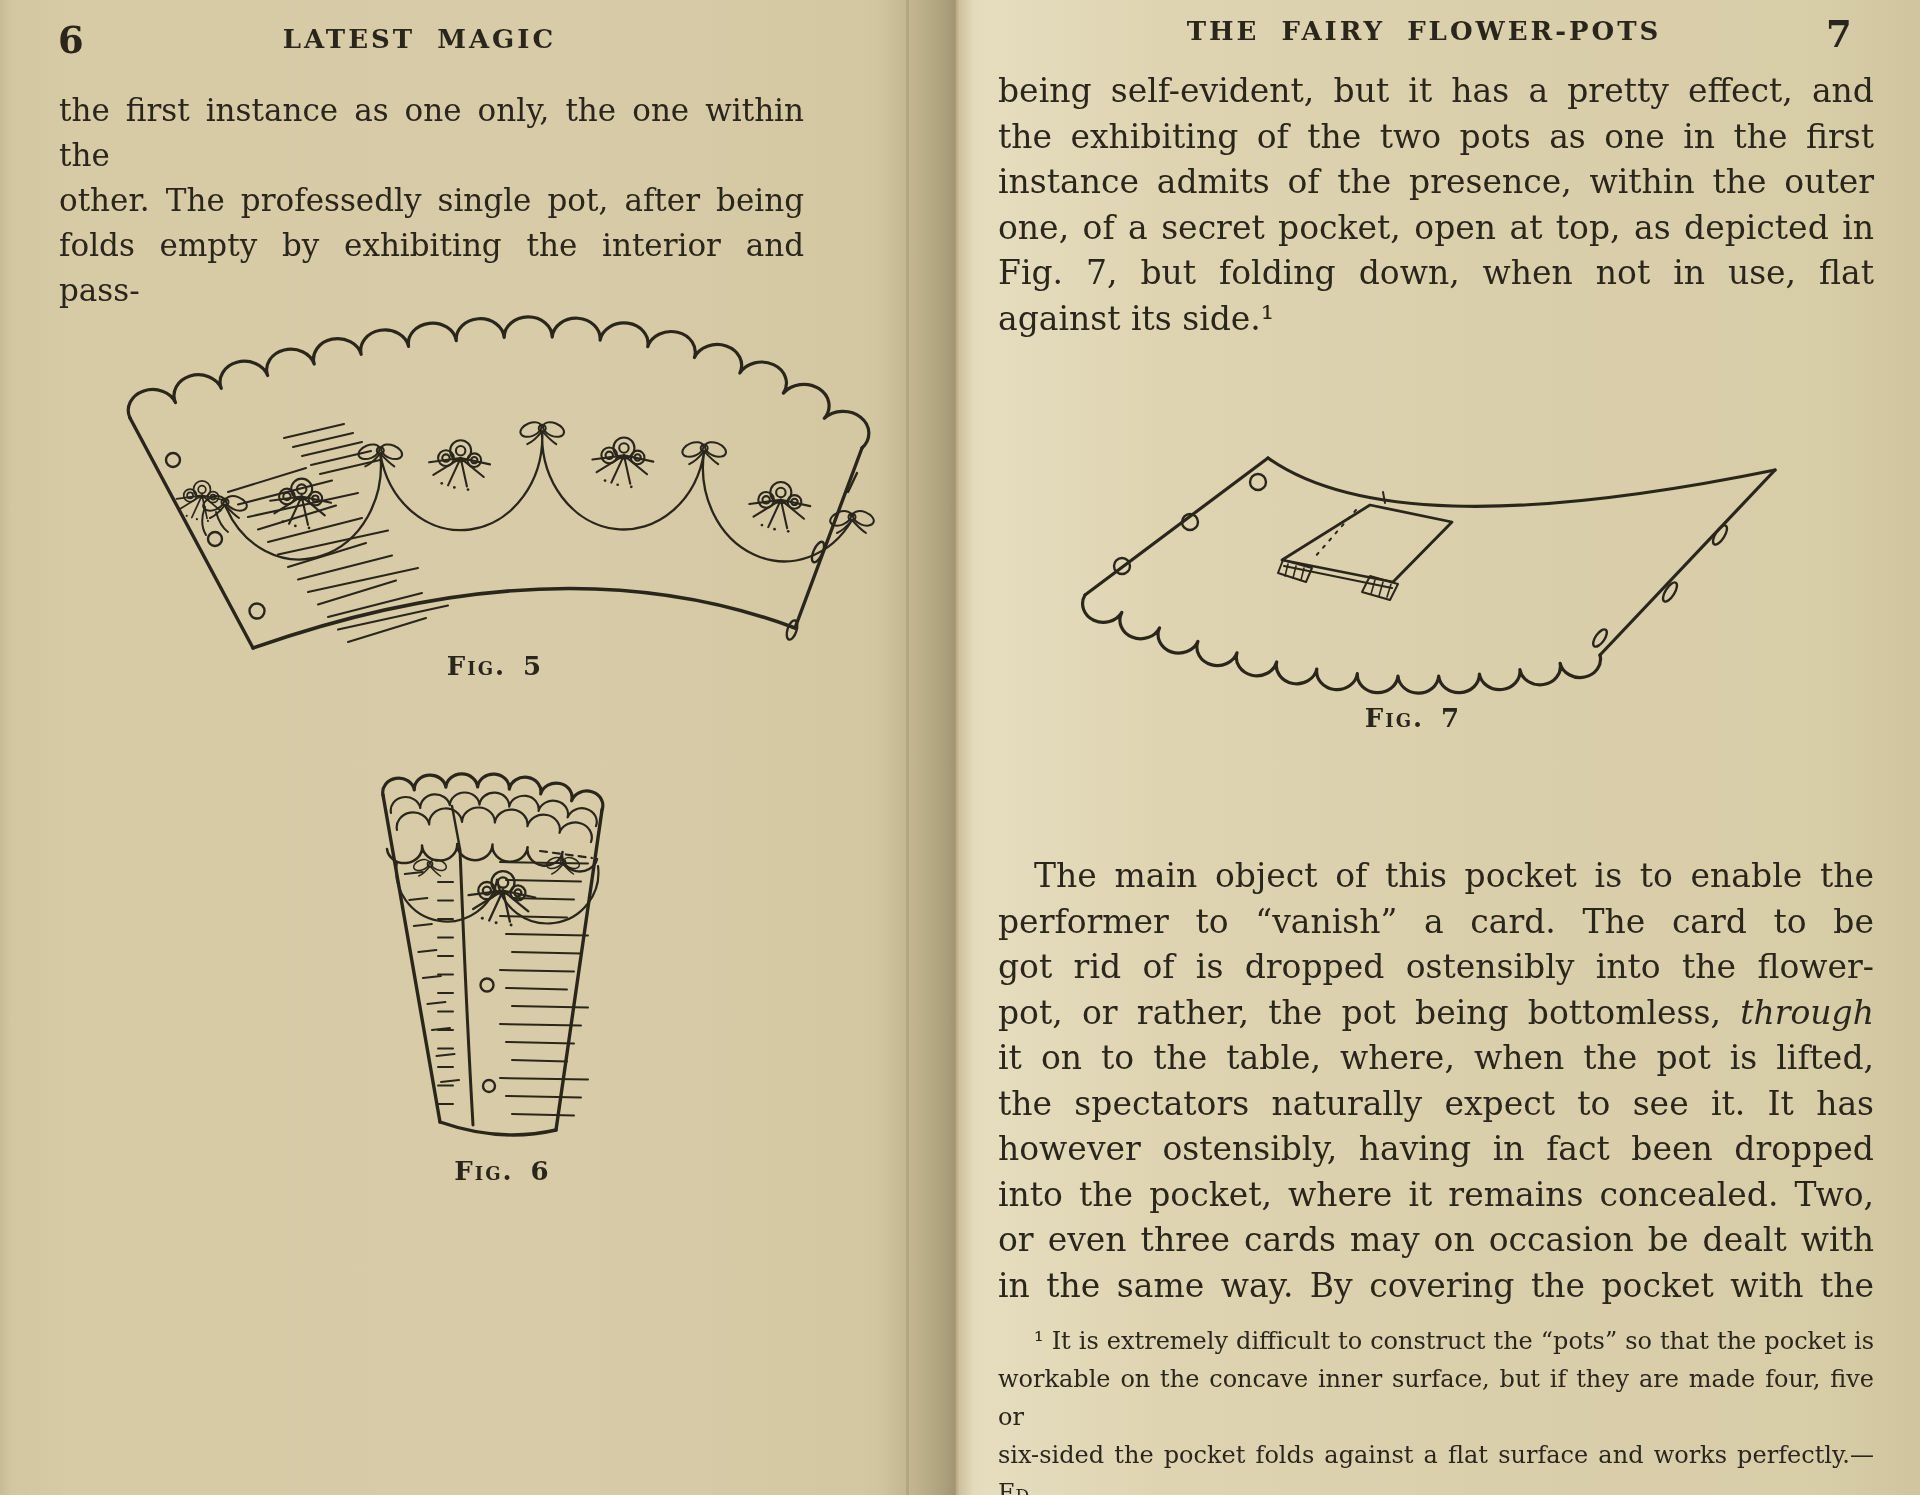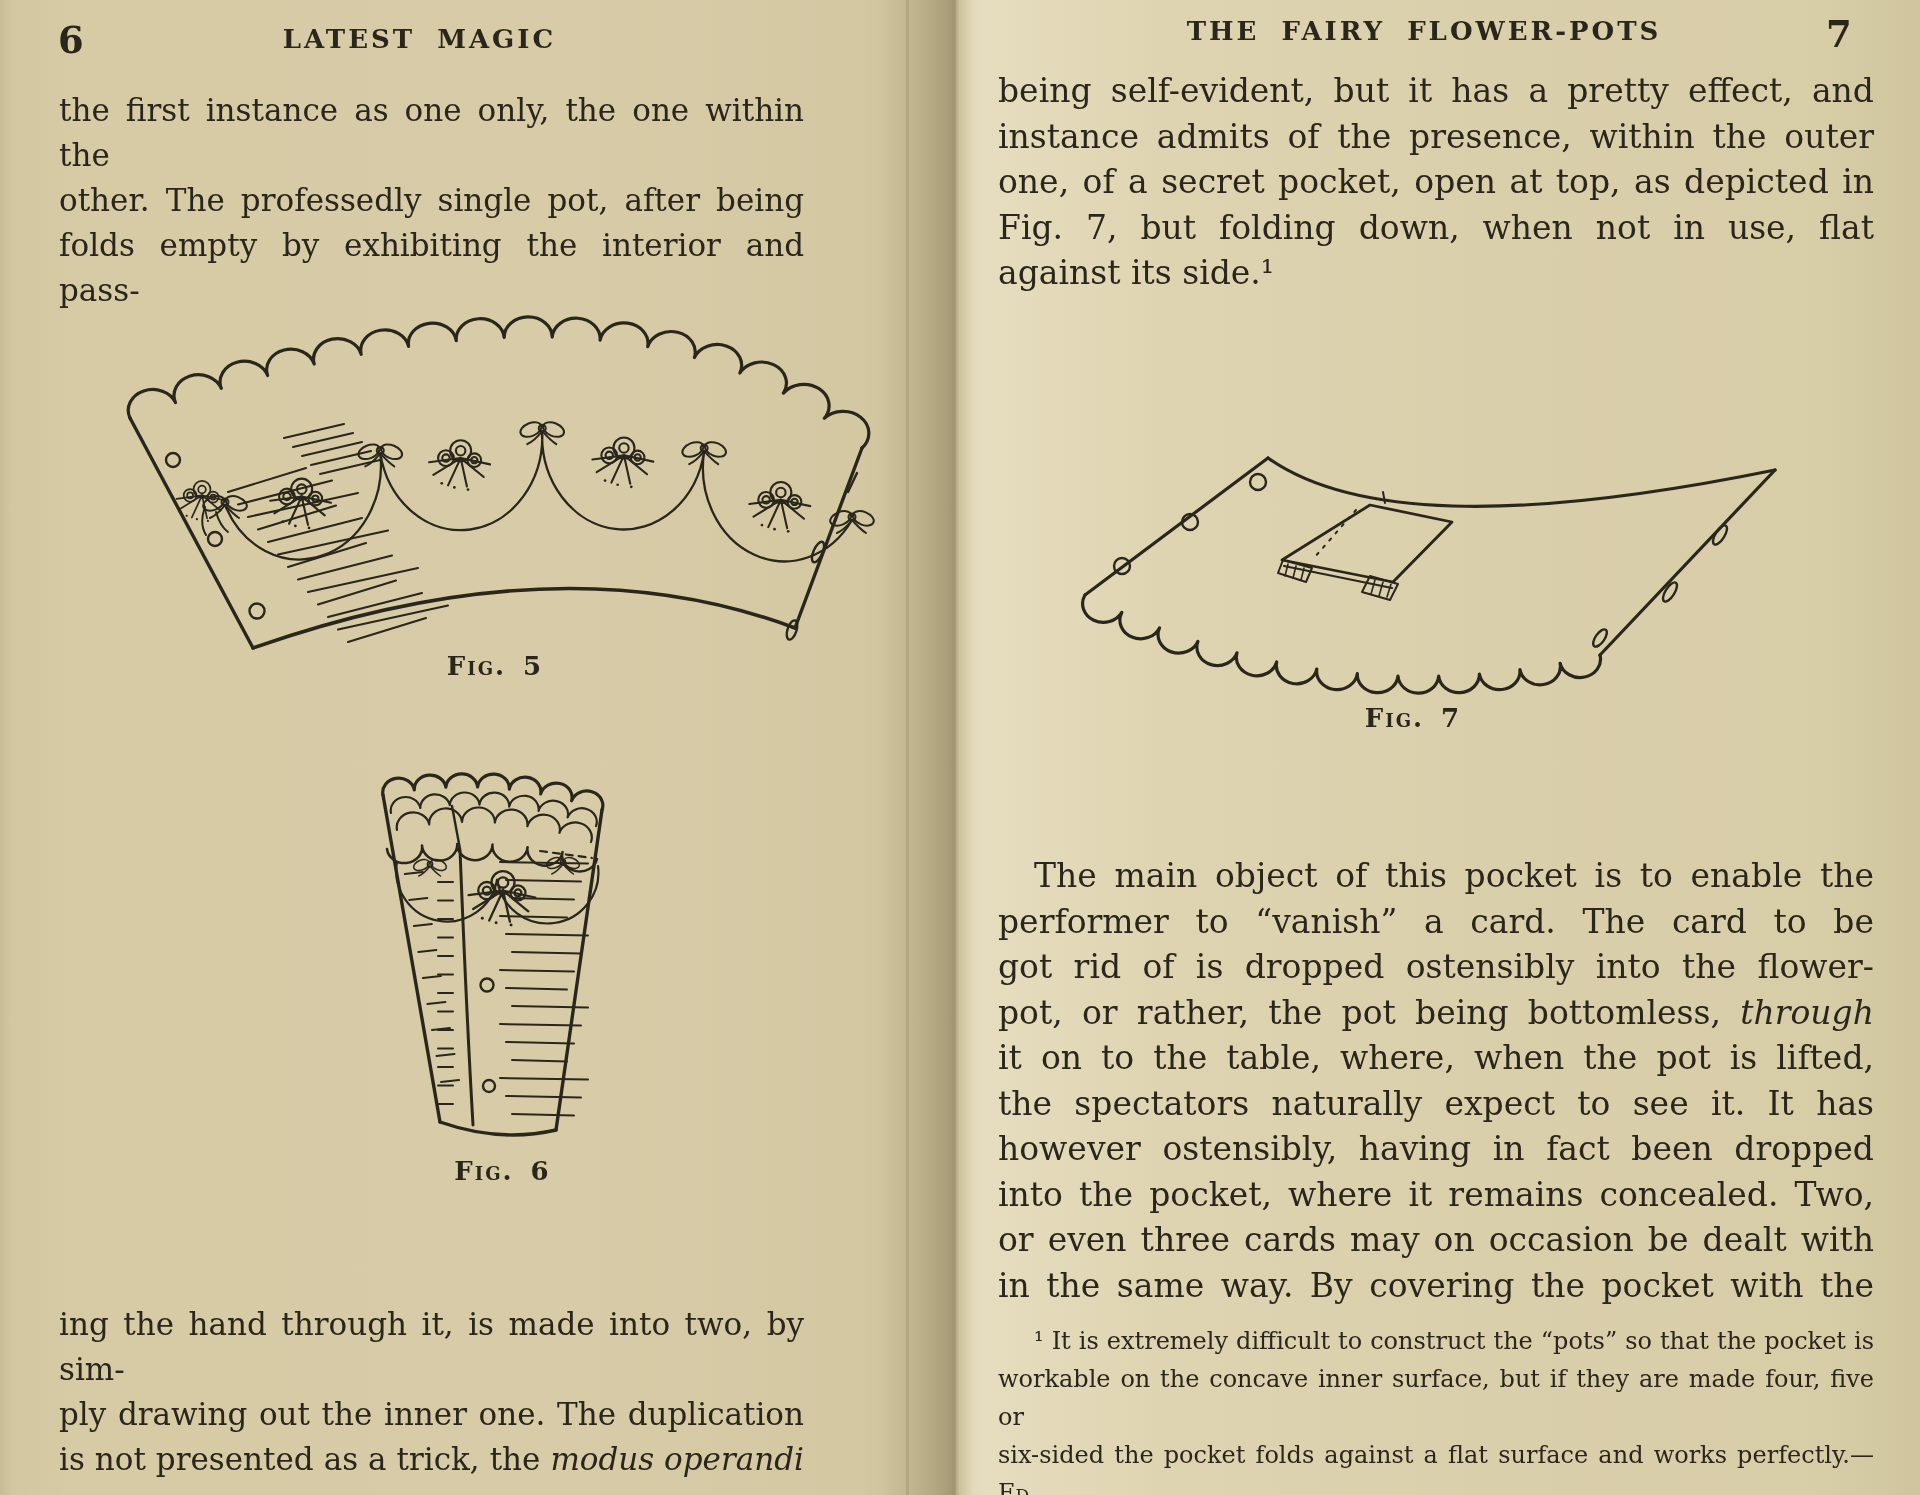--- a/index.html
+++ b/index.html
@@ -313,33 +313,29 @@
             <path d="M0,4 Q-15,6 -30,8"></path>
             <path d="M0,4 Q14,7 28,10"></path>
             <circle cx="-6" cy="32" r="1.3" fill="#2b261c" stroke="none"></circle>
             <circle cx="7" cy="34" r="1.3" fill="#2b261c" stroke="none"></circle>
             <circle cx="-18" cy="28" r="1.3" fill="#2b261c" stroke="none"></circle>
           </g>
         </g>
     </svg>
     <div class="caption" style="left:330px;top:1156px;width:345px;">Fig. 6</div>
 
-    <div class="para p-left" style="left:47px;top:1302px;width:745px;">
-        <div class="tline">ing the hand through it, is made into two, by sim-</div>
-        <div class="tline">ply drawing out the inner one. The duplication</div>
-        <div class="tline"><span>is not presented as a trick, the </span><span class="it">modus operandi</span></div>
-      </div>
   </div>
 
   <div class="page right">
     <div class="running-head" style="left:30px;top:16px;width:876px;">THE FAIRY FLOWER-POTS</div>
     <div class="pagenum" style="left:870px;top:12px;">7</div>
 
     <div class="para p-main" style="left:30px;top:68px;width:876px;">
         <div class="tline">being self-evident, but it has a pretty effect, and</div>
+        <div class="tline">the exhibiting of the two pots as one in the first</div>
         <div class="tline">instance admits of the presence, within the outer</div>
         <div class="tline">one, of a secret pocket, open at top, as depicted in</div>
         <div class="tline">Fig. 7, but folding down, when not in use, flat</div>
         <div class="tline last">against its side.¹</div>
       </div>
 
     <div class="para p-main" style="left:30px;top:853px;width:876px;">
         <div class="tline indent">The main object of this pocket is to enable the</div>
         <div class="tline">performer to “vanish” a card. The card to be</div>
         <div class="tline">got rid of is dropped ostensibly into the flower-</div>

